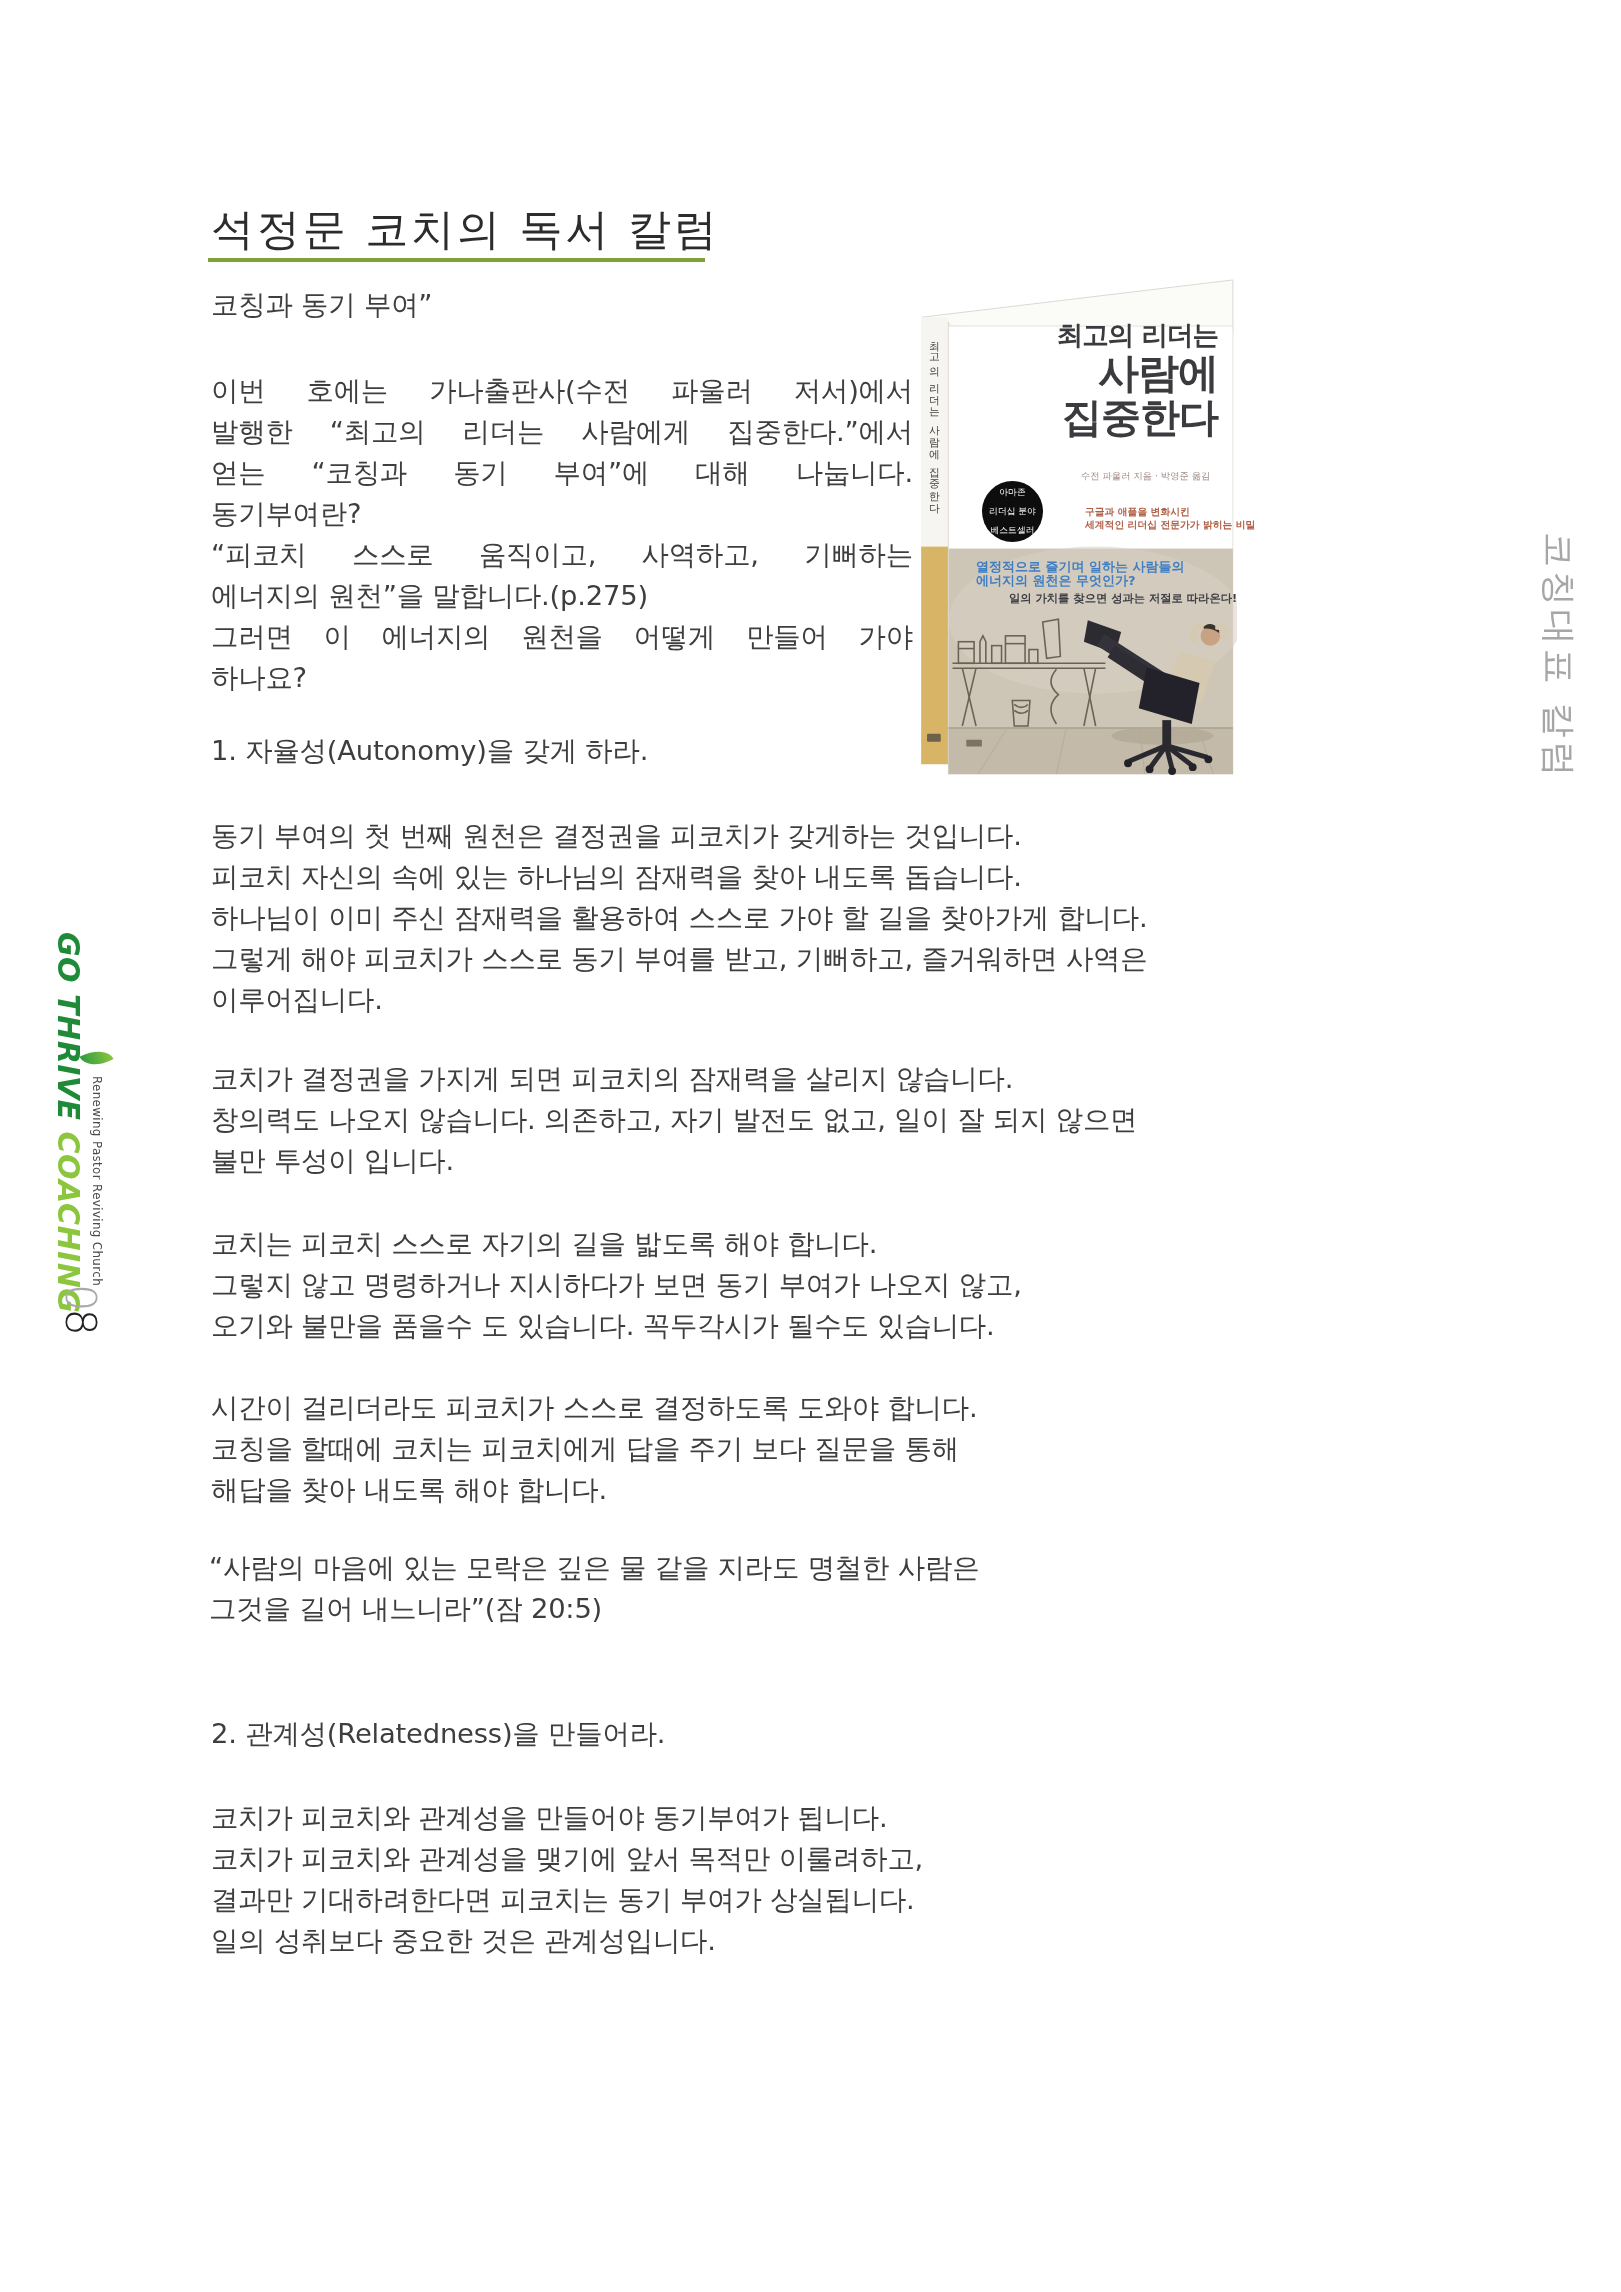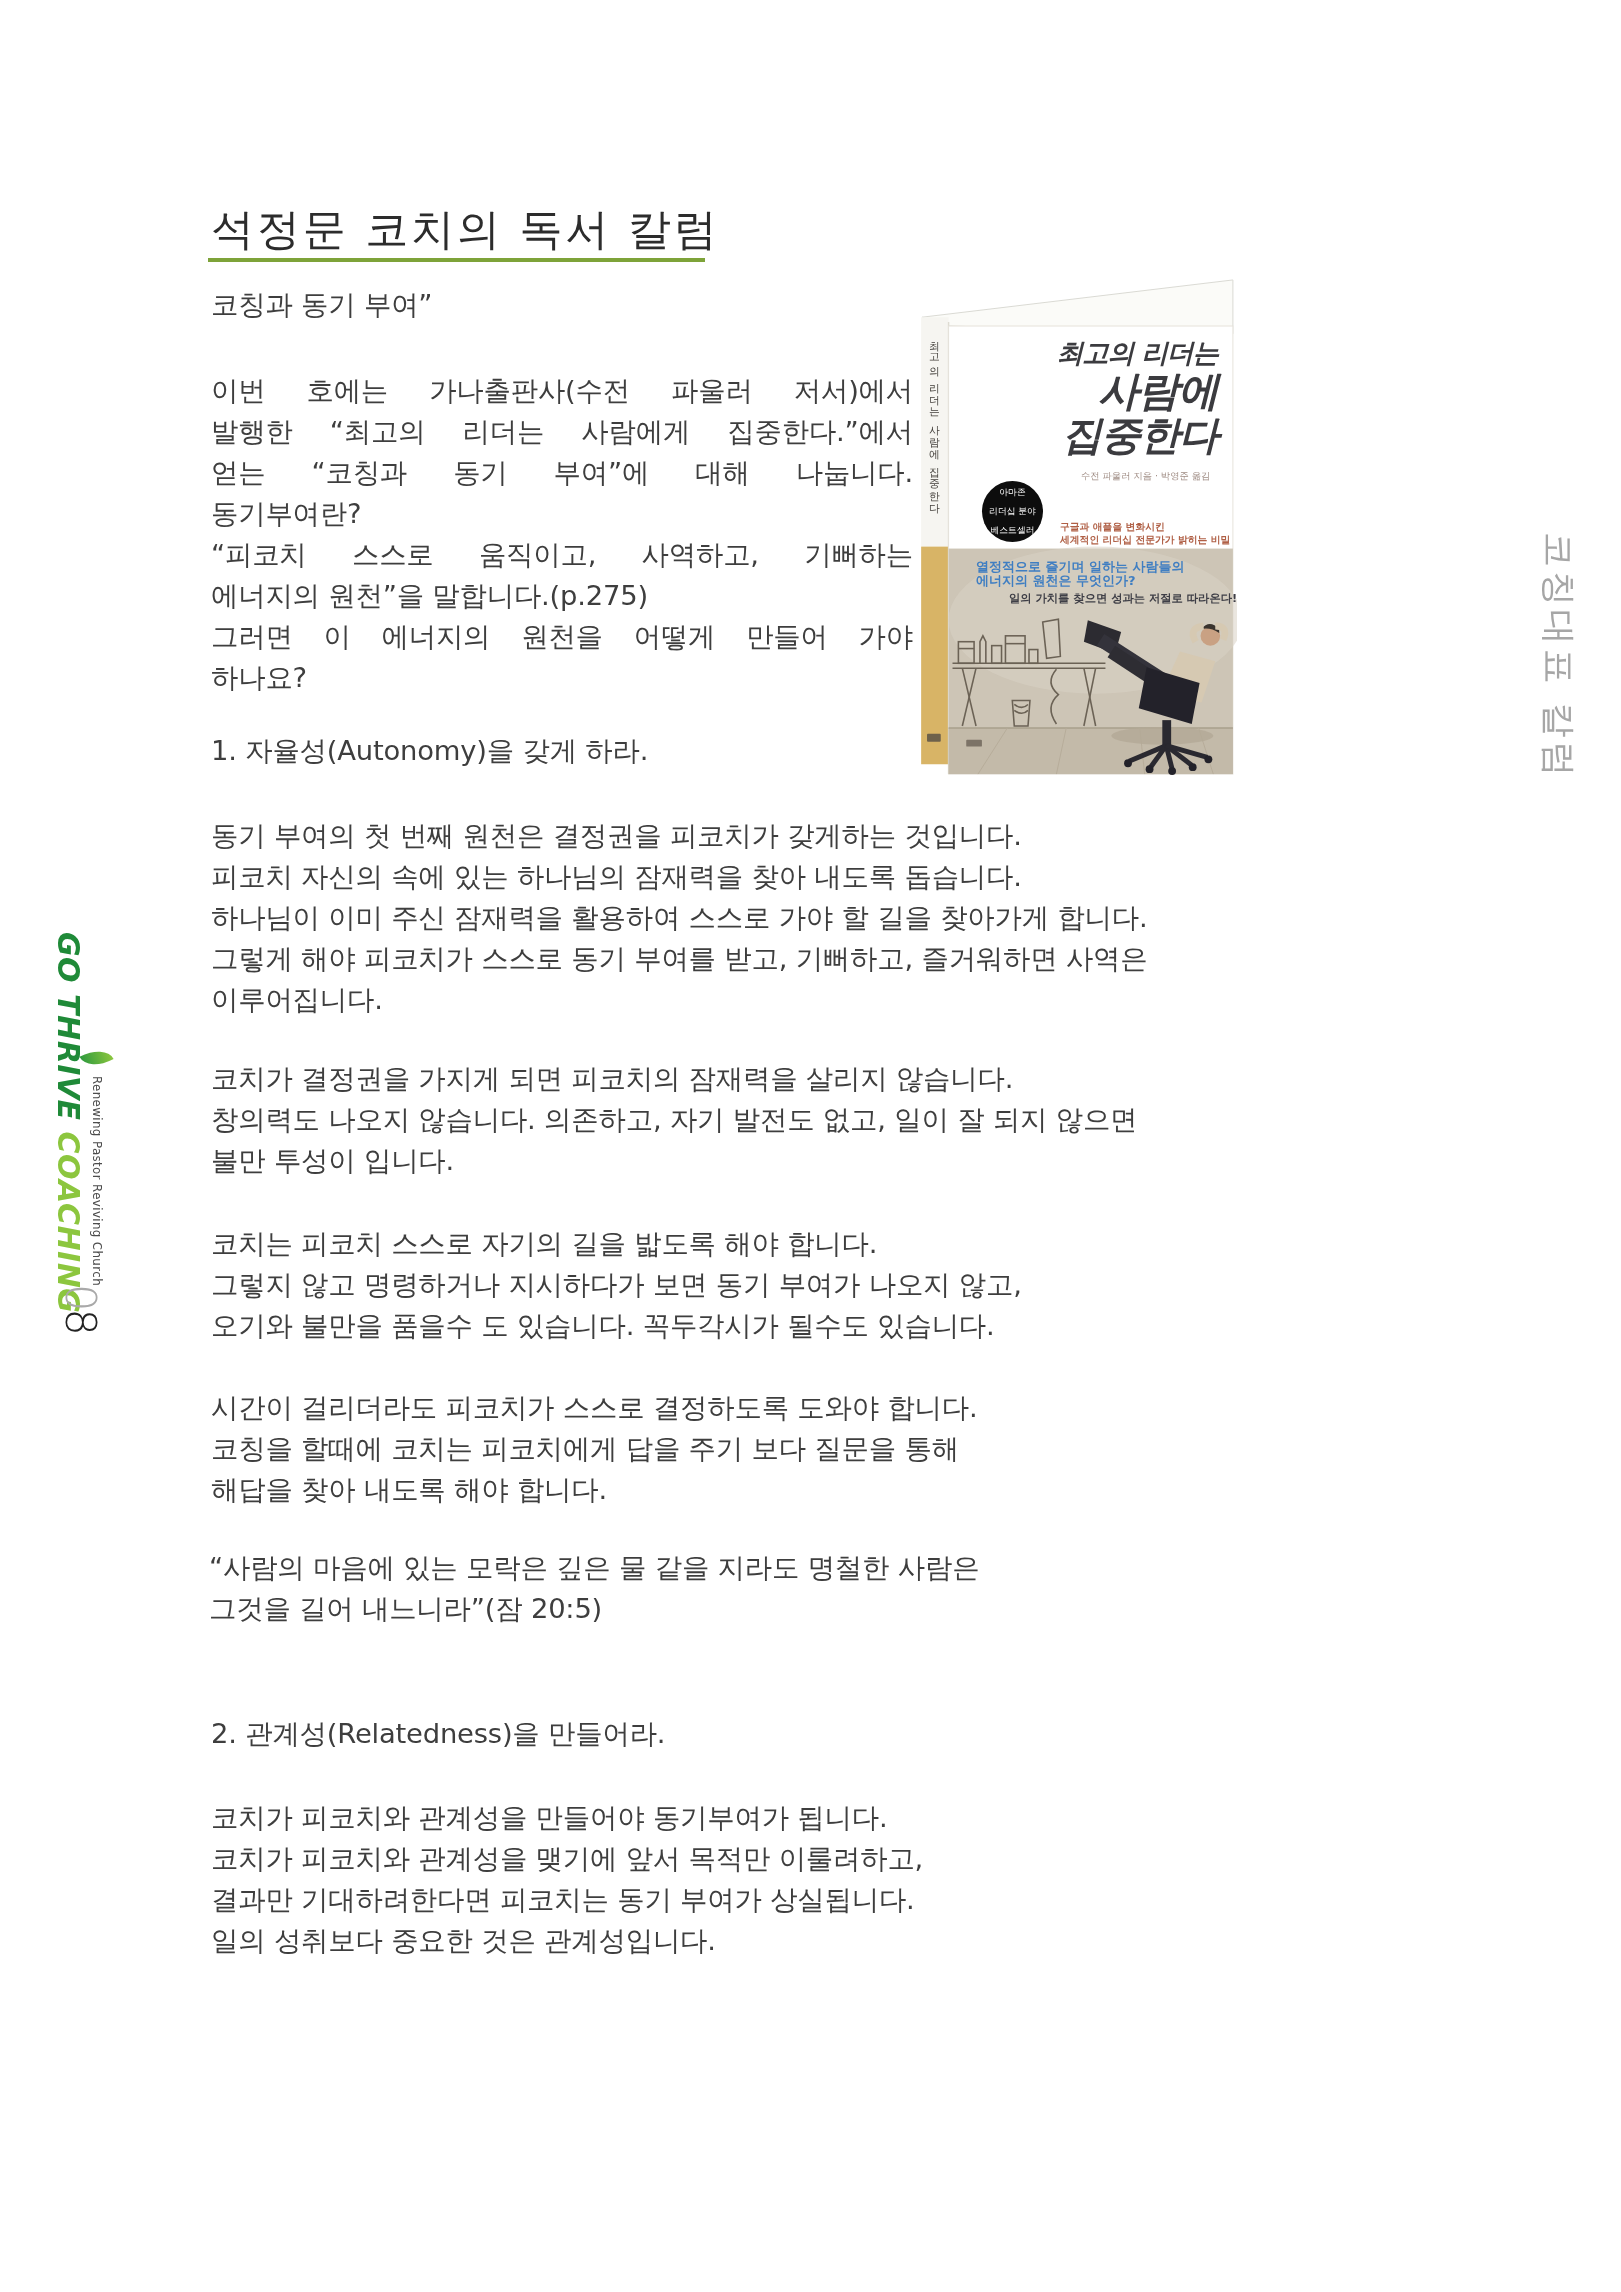--- a/index.html
+++ b/index.html
@@ -168,29 +168,29 @@
         <circle cx="295" cy="492" r="4"></circle>
       </g>
     </g>
 
     <rect x="8" y="466" width="14" height="8" rx="1" fill="#5a5246" opacity="0.85"></rect>
     <rect x="48" y="472" width="16" height="7" rx="1" fill="#6a6156" opacity="0.8"></rect>
   </svg>
 
   <div class="abs spine-text" style="left:927px;top:333px;">최고의 리더는 사람에 집중한다</div>
 
-  <div class="abs cover-title" style="left:980px;top:336px;font-style:italic;">
+  <div class="abs cover-title" style="left:980px;top:318px;">
     <div class="t1">최고의 리더는</div>
     <div class="t2">사람에</div>
     <div class="t3">집중한다</div>
   </div>
 
   <div class="abs author-line" style="left:1081px;top:470px;">수전 파울러 지음 · 박영준 옮김</div>
 
-  <div class="abs" style="left:1060px;top:505px;margin-top:15px;">
+  <div class="abs" style="left:1085px;top:505px;">
     <div class="red-cap">구글과 애플을 변화시킨</div>
     <div class="red-cap">세계적인 리더십 전문가가 밝히는 비밀</div>
   </div>
 
   <div class="abs badge" style="left:982px;top:481px;">
     <div>아마존</div>
     <div>리더십 분야</div>
     <div>베스트셀러</div>
   </div>
 

